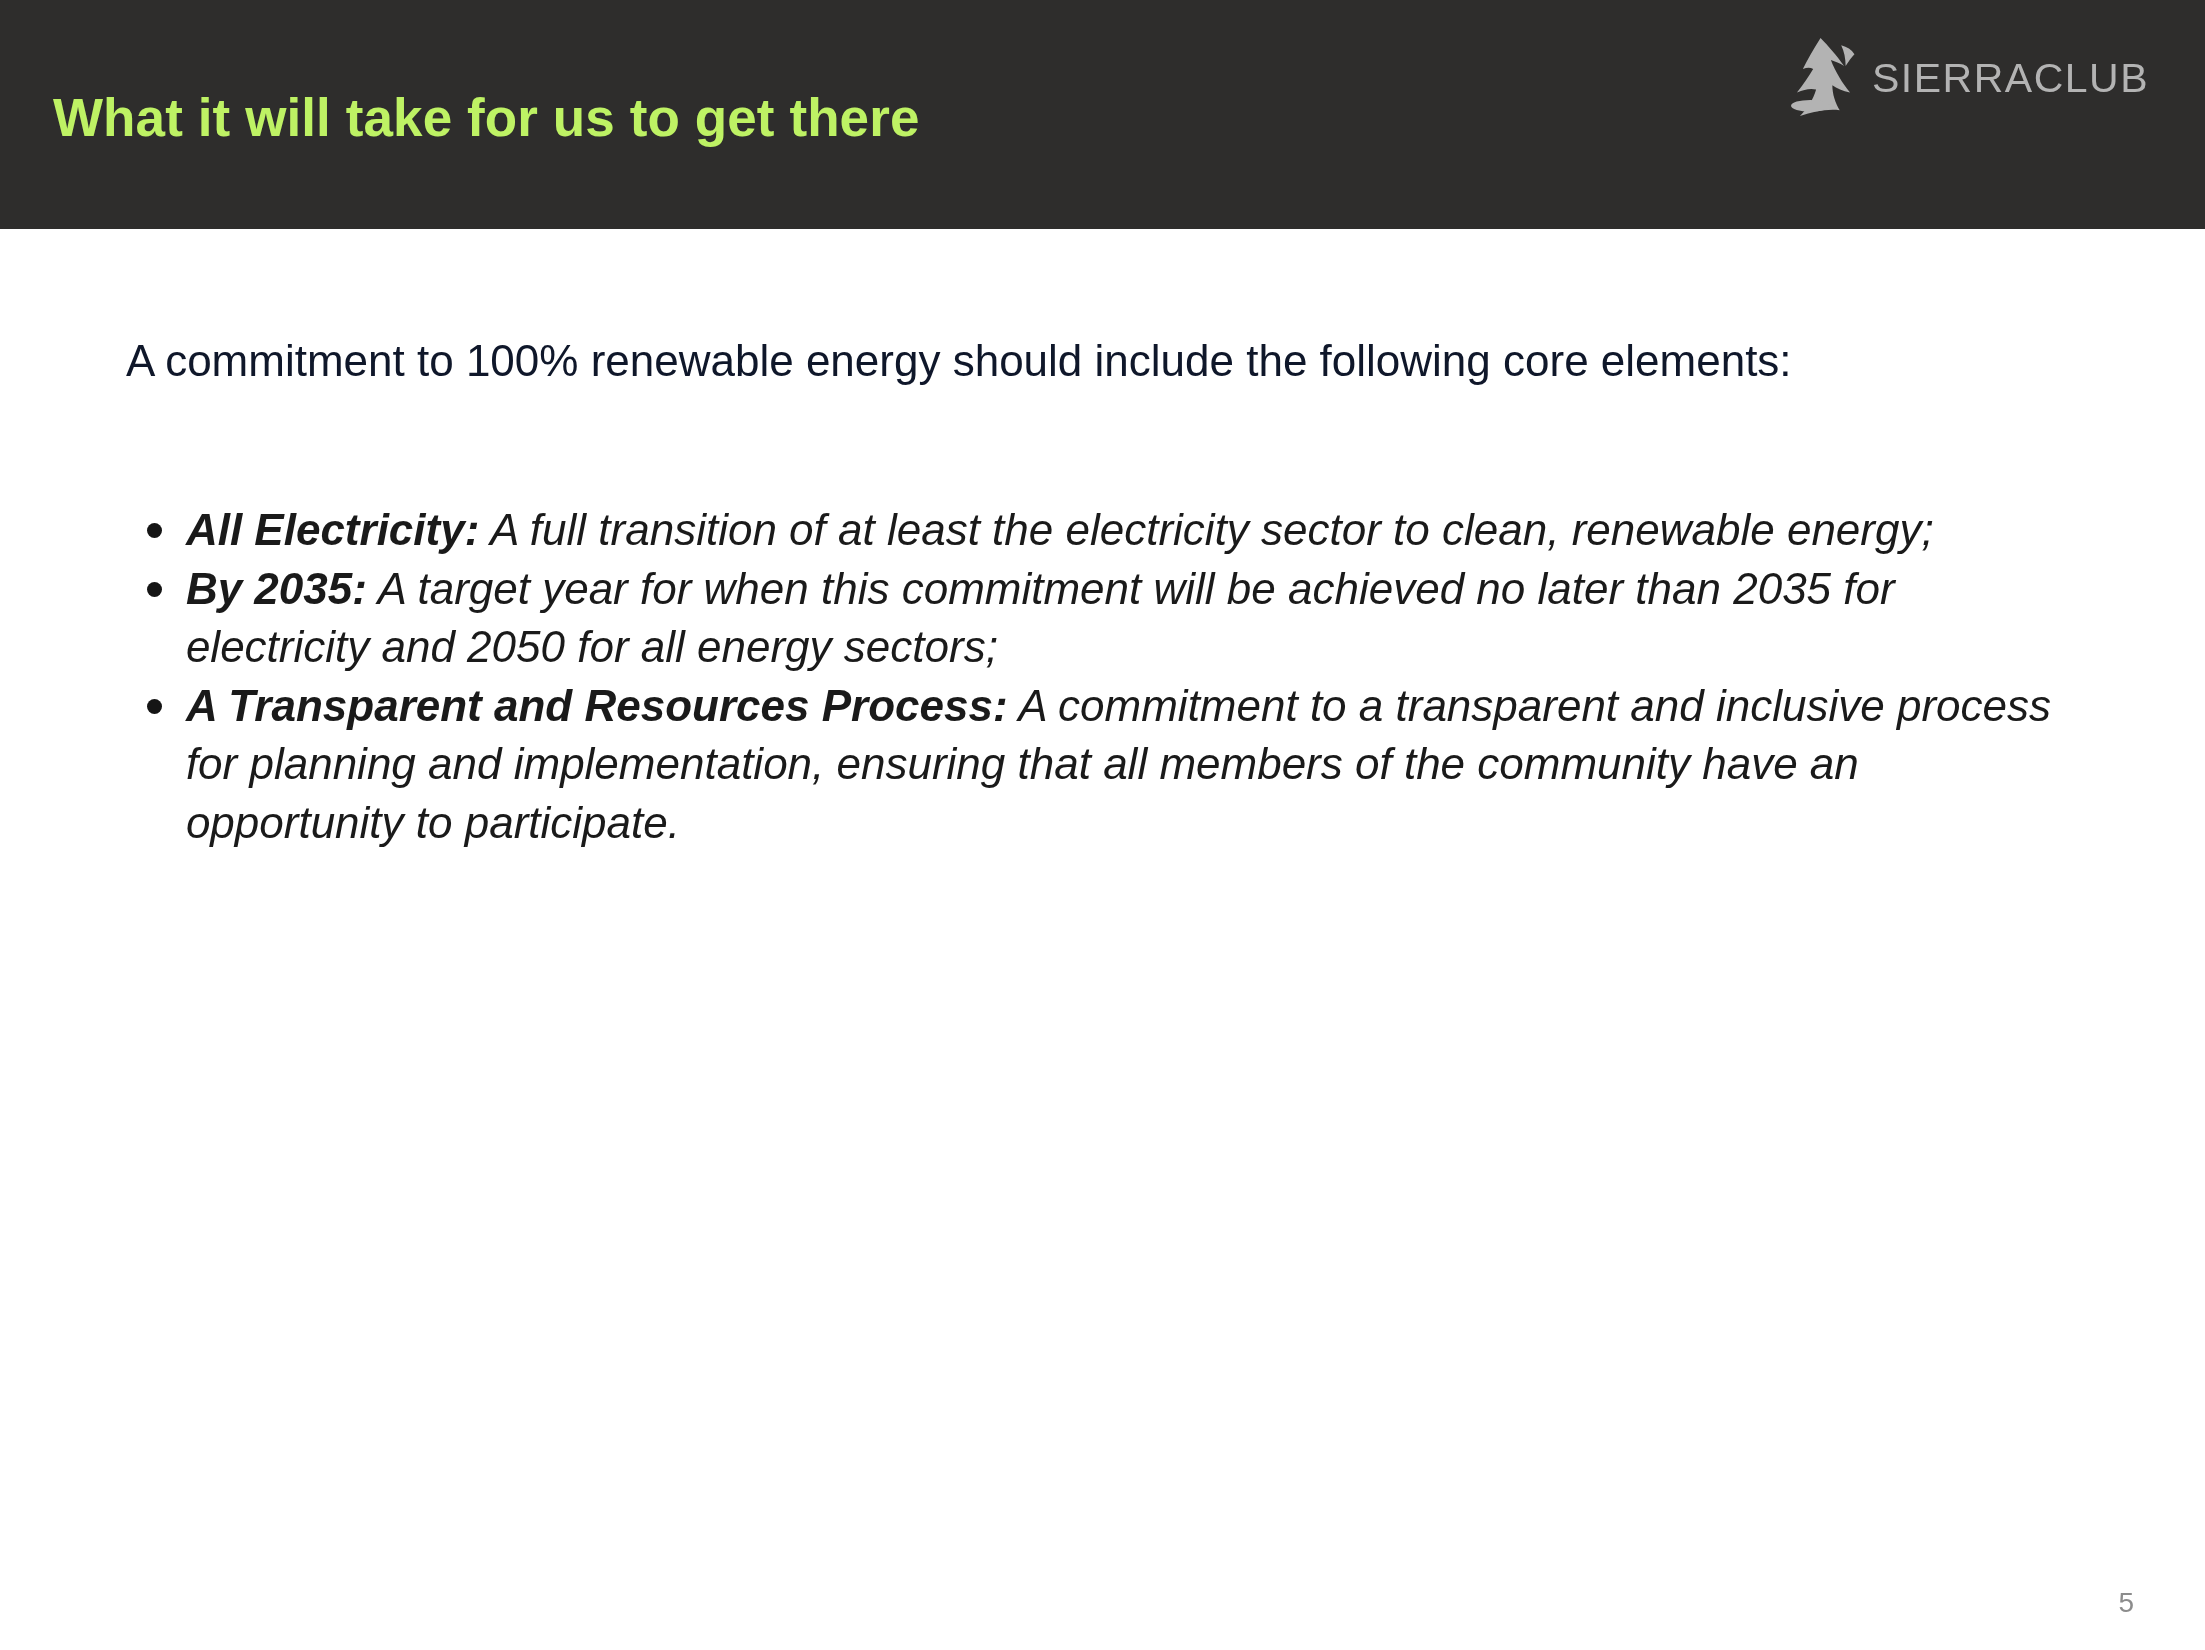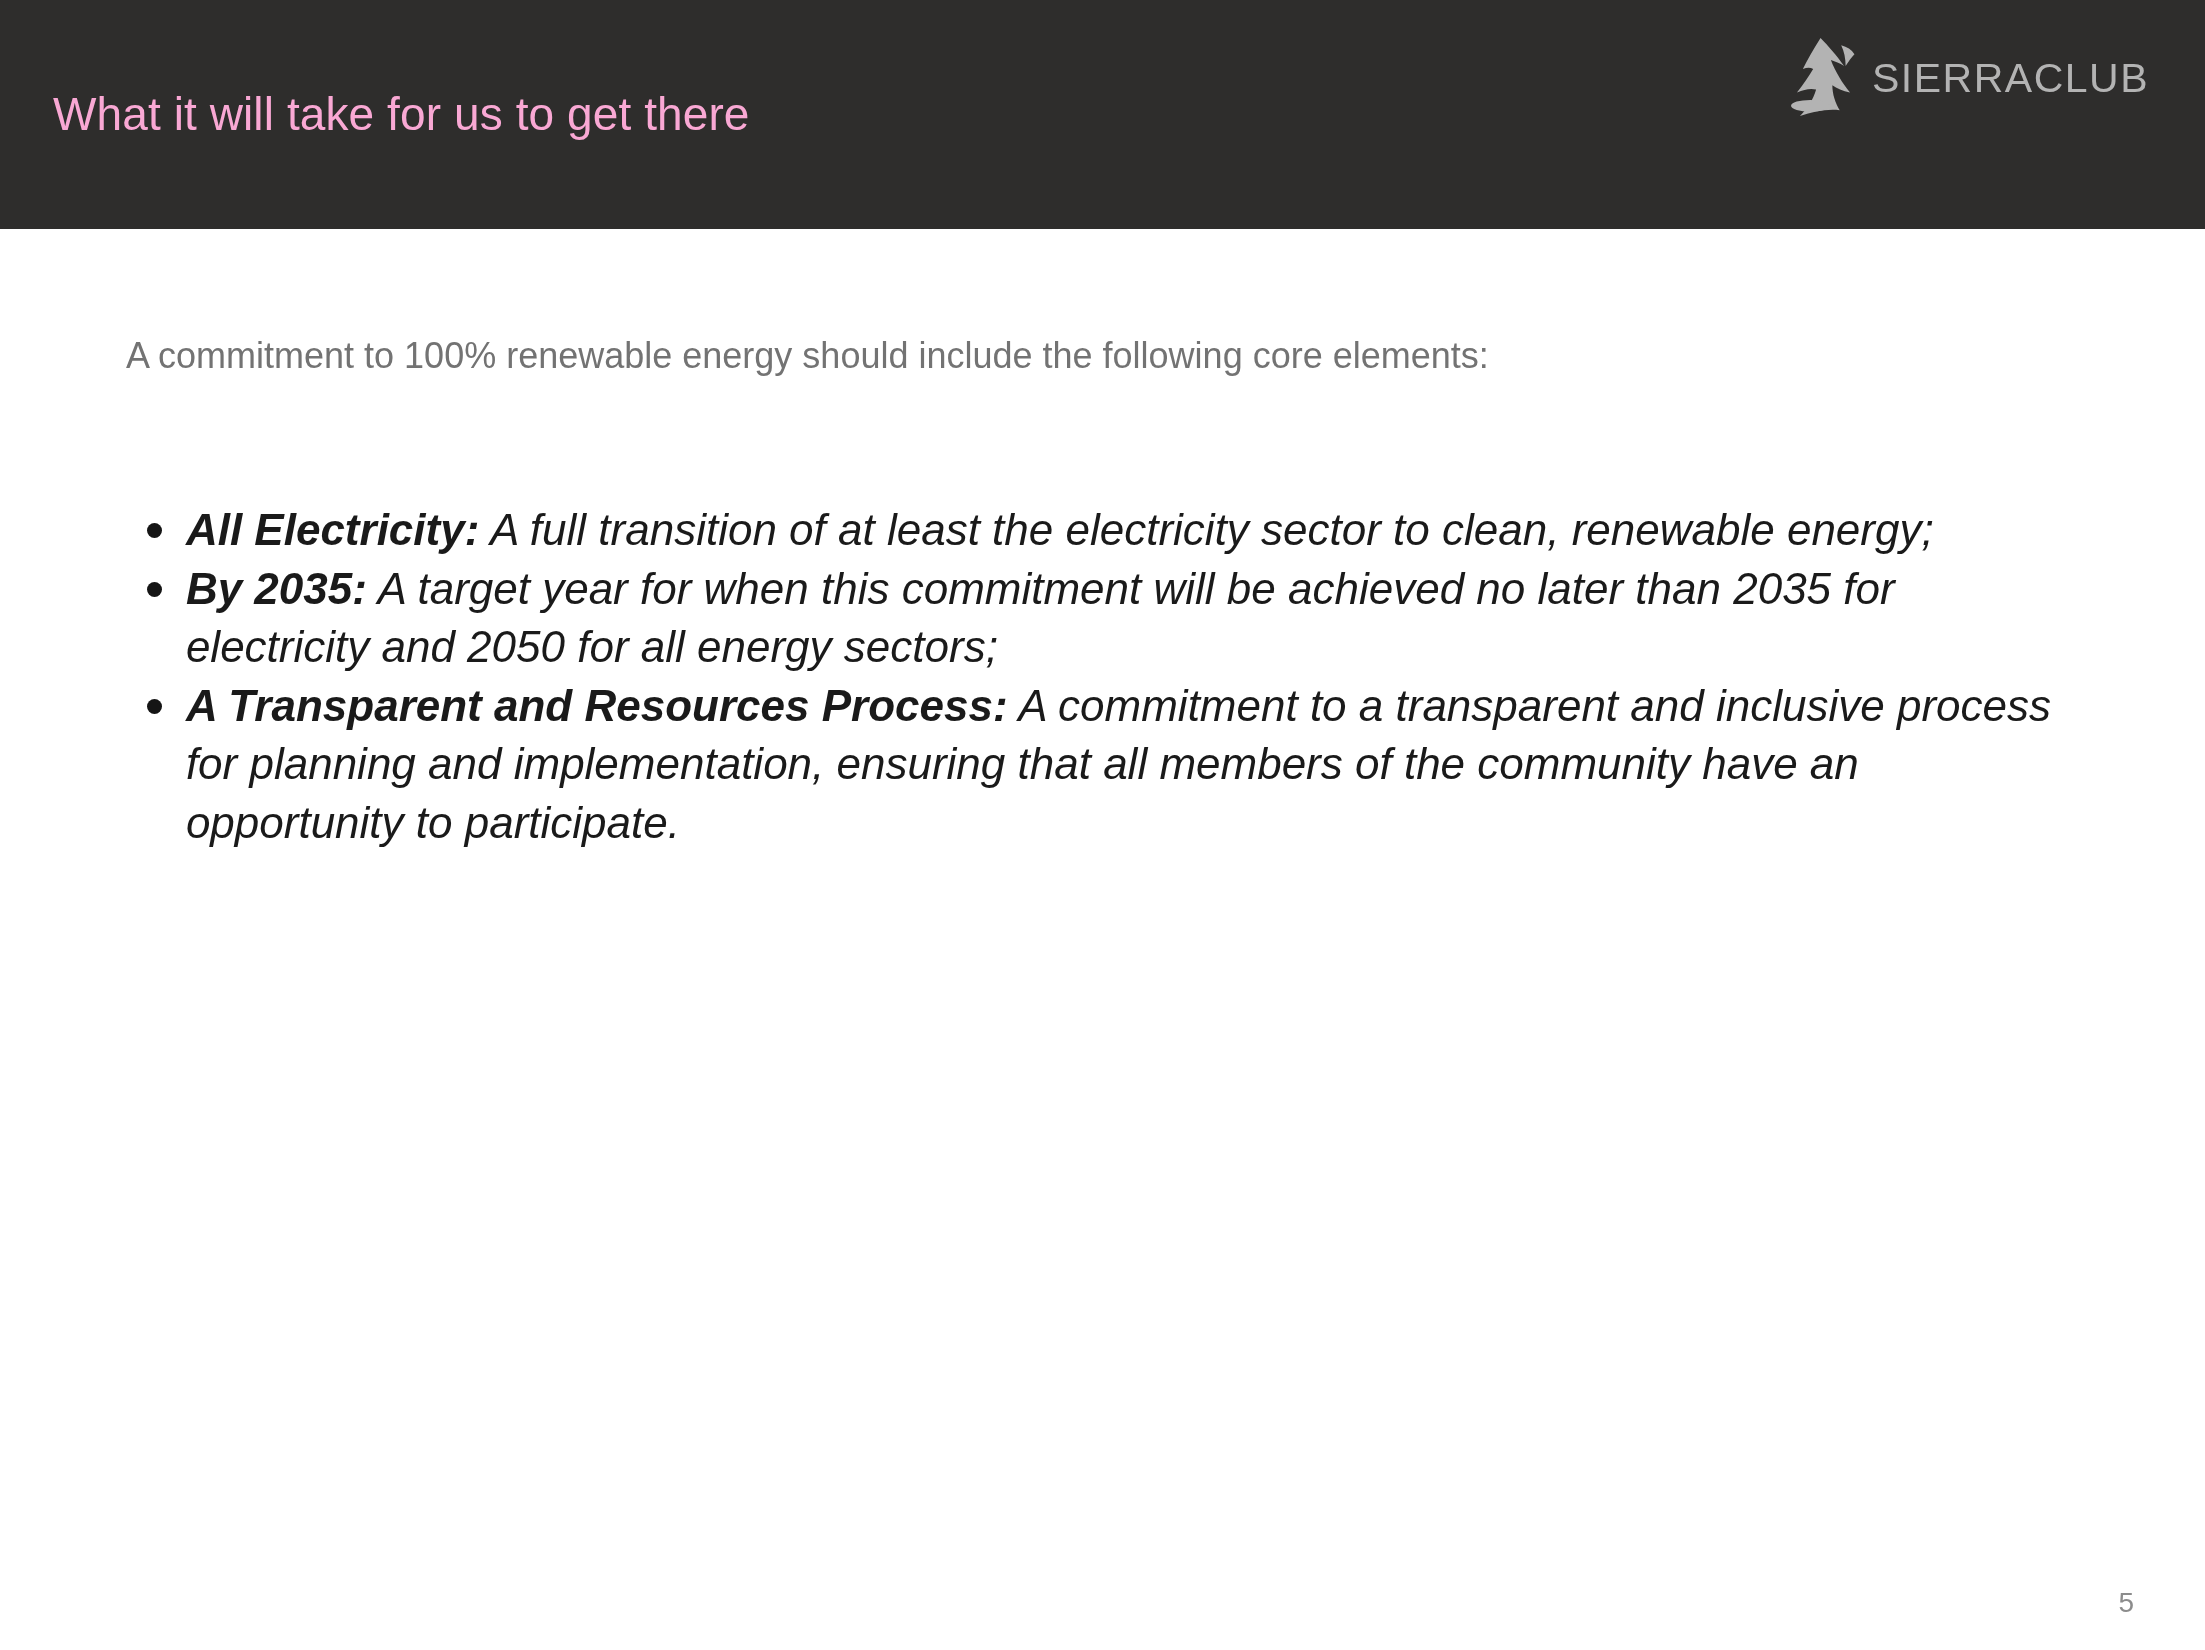--- a/index.html
+++ b/index.html
@@ -26,23 +26,23 @@
     left: 0;
     top: 0;
     width: 2205px;
     height: 229px;
     background: #2e2d2c;
   }
   .slide-title {
     position: absolute;
     left: 53px;
     top: 87px;
-    font-size: 46px;
-    color: #f9a8d4;
-    font-weight: 400;
+    font-size: 53px;
+    color: #bef264;
+    font-weight: 700;
     letter-spacing: 0.1px;
     white-space: nowrap;
   }
   
   .logo {
     position: absolute;
     right: 56px;
     top: 35px;
     display: flex;
     align-items: center;
@@ -71,23 +71,23 @@
     left: 0;
     top: 229px;
     width: 2205px;
     height: 1421px;
   }
   .intro {
     position: absolute;
     left: 126px;
     top: 103px;
     width: 1941px;
-    font-size: 36px;
+    font-size: 44px;
     line-height: 1.33;
-    color: #737373;
+    color: #0f172a;
   }
   .bullets {
     position: absolute;
     left: 126px;
     top: 272px;
     width: 1970px;
   }
   .bullet {
     display: flex;
     align-items: flex-start;

